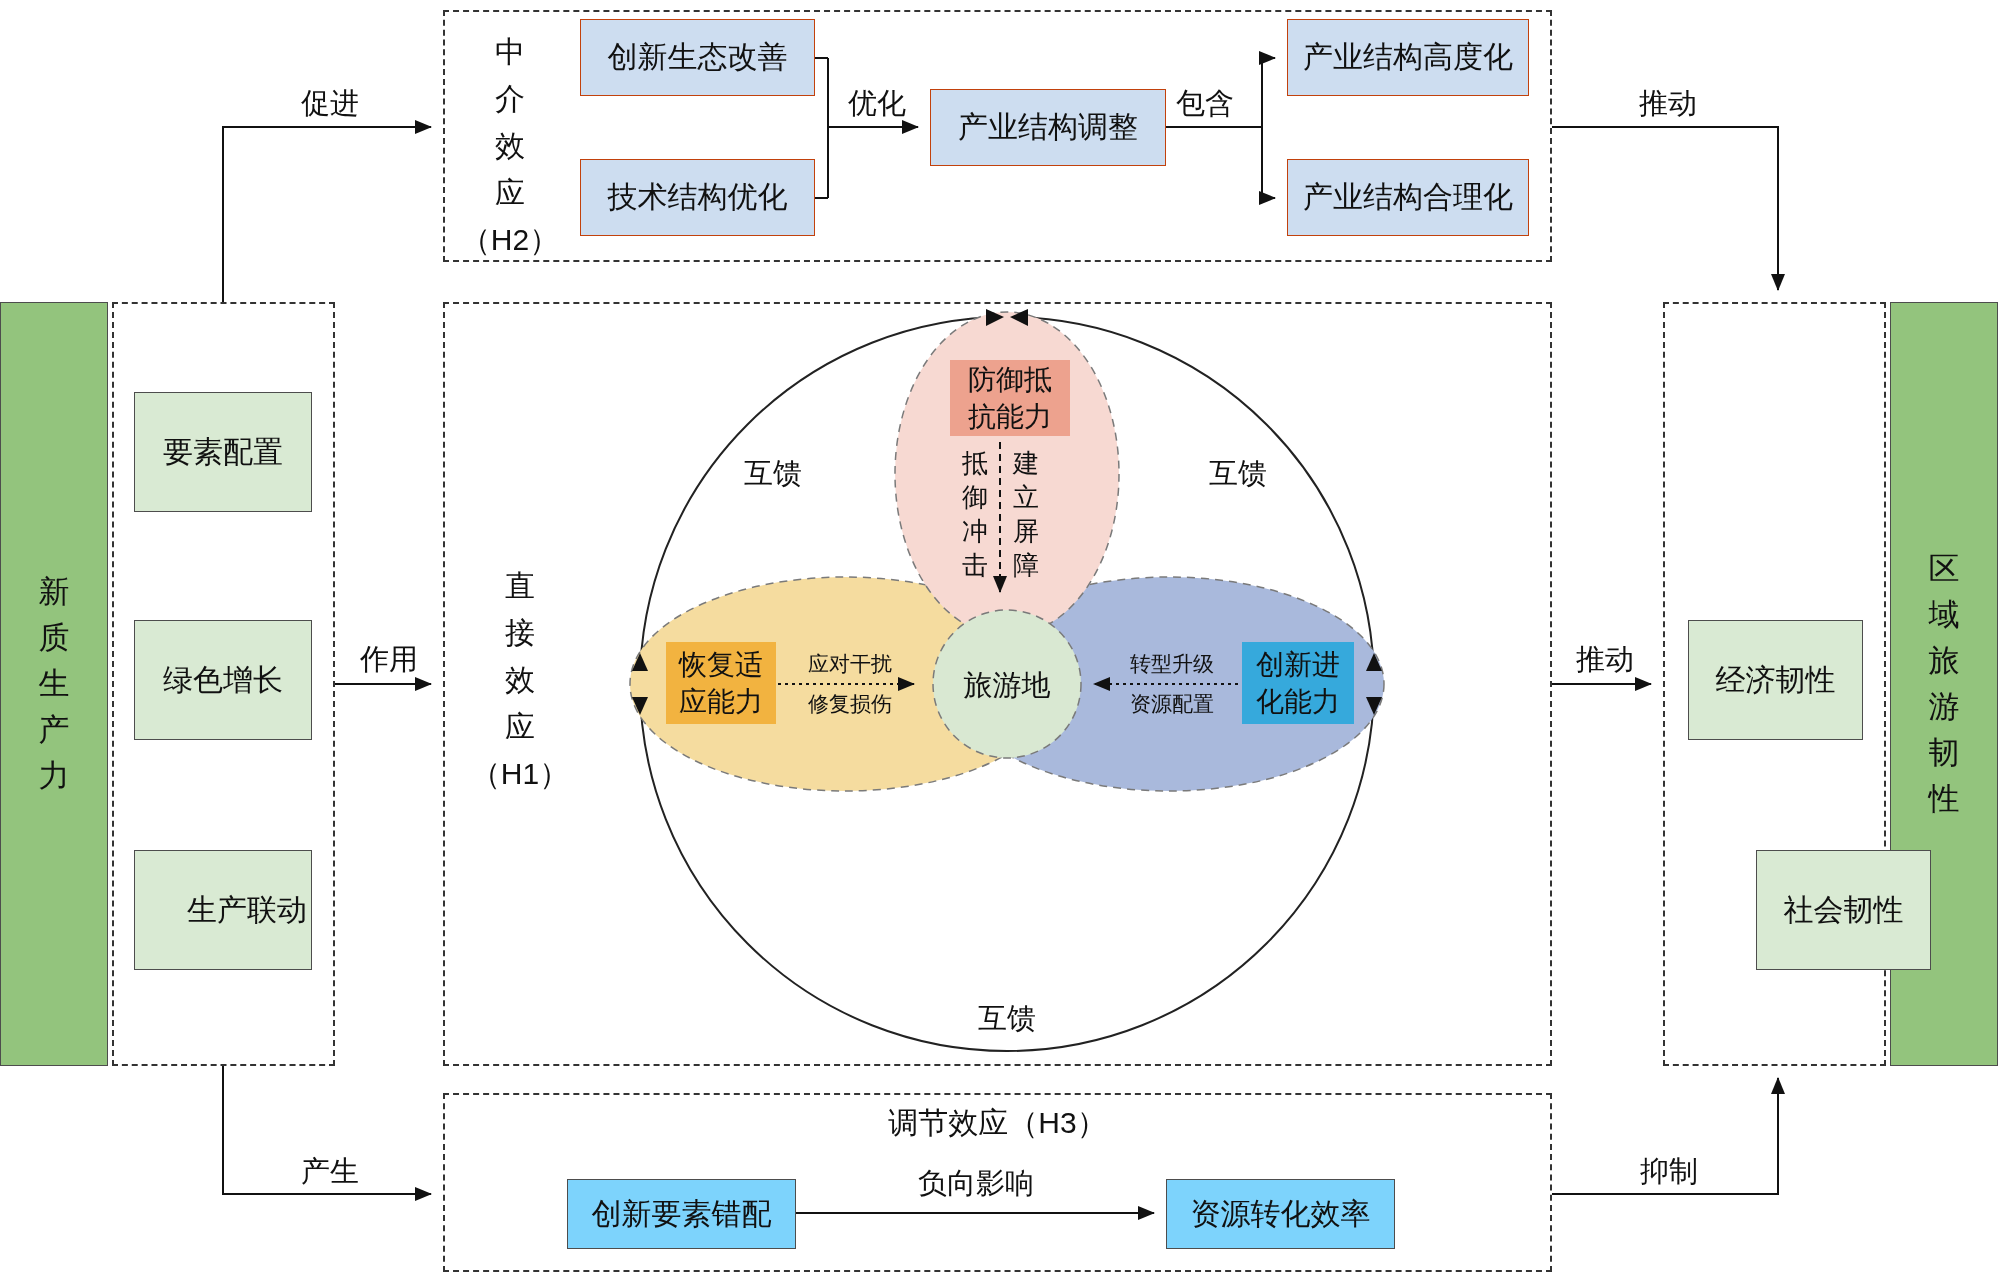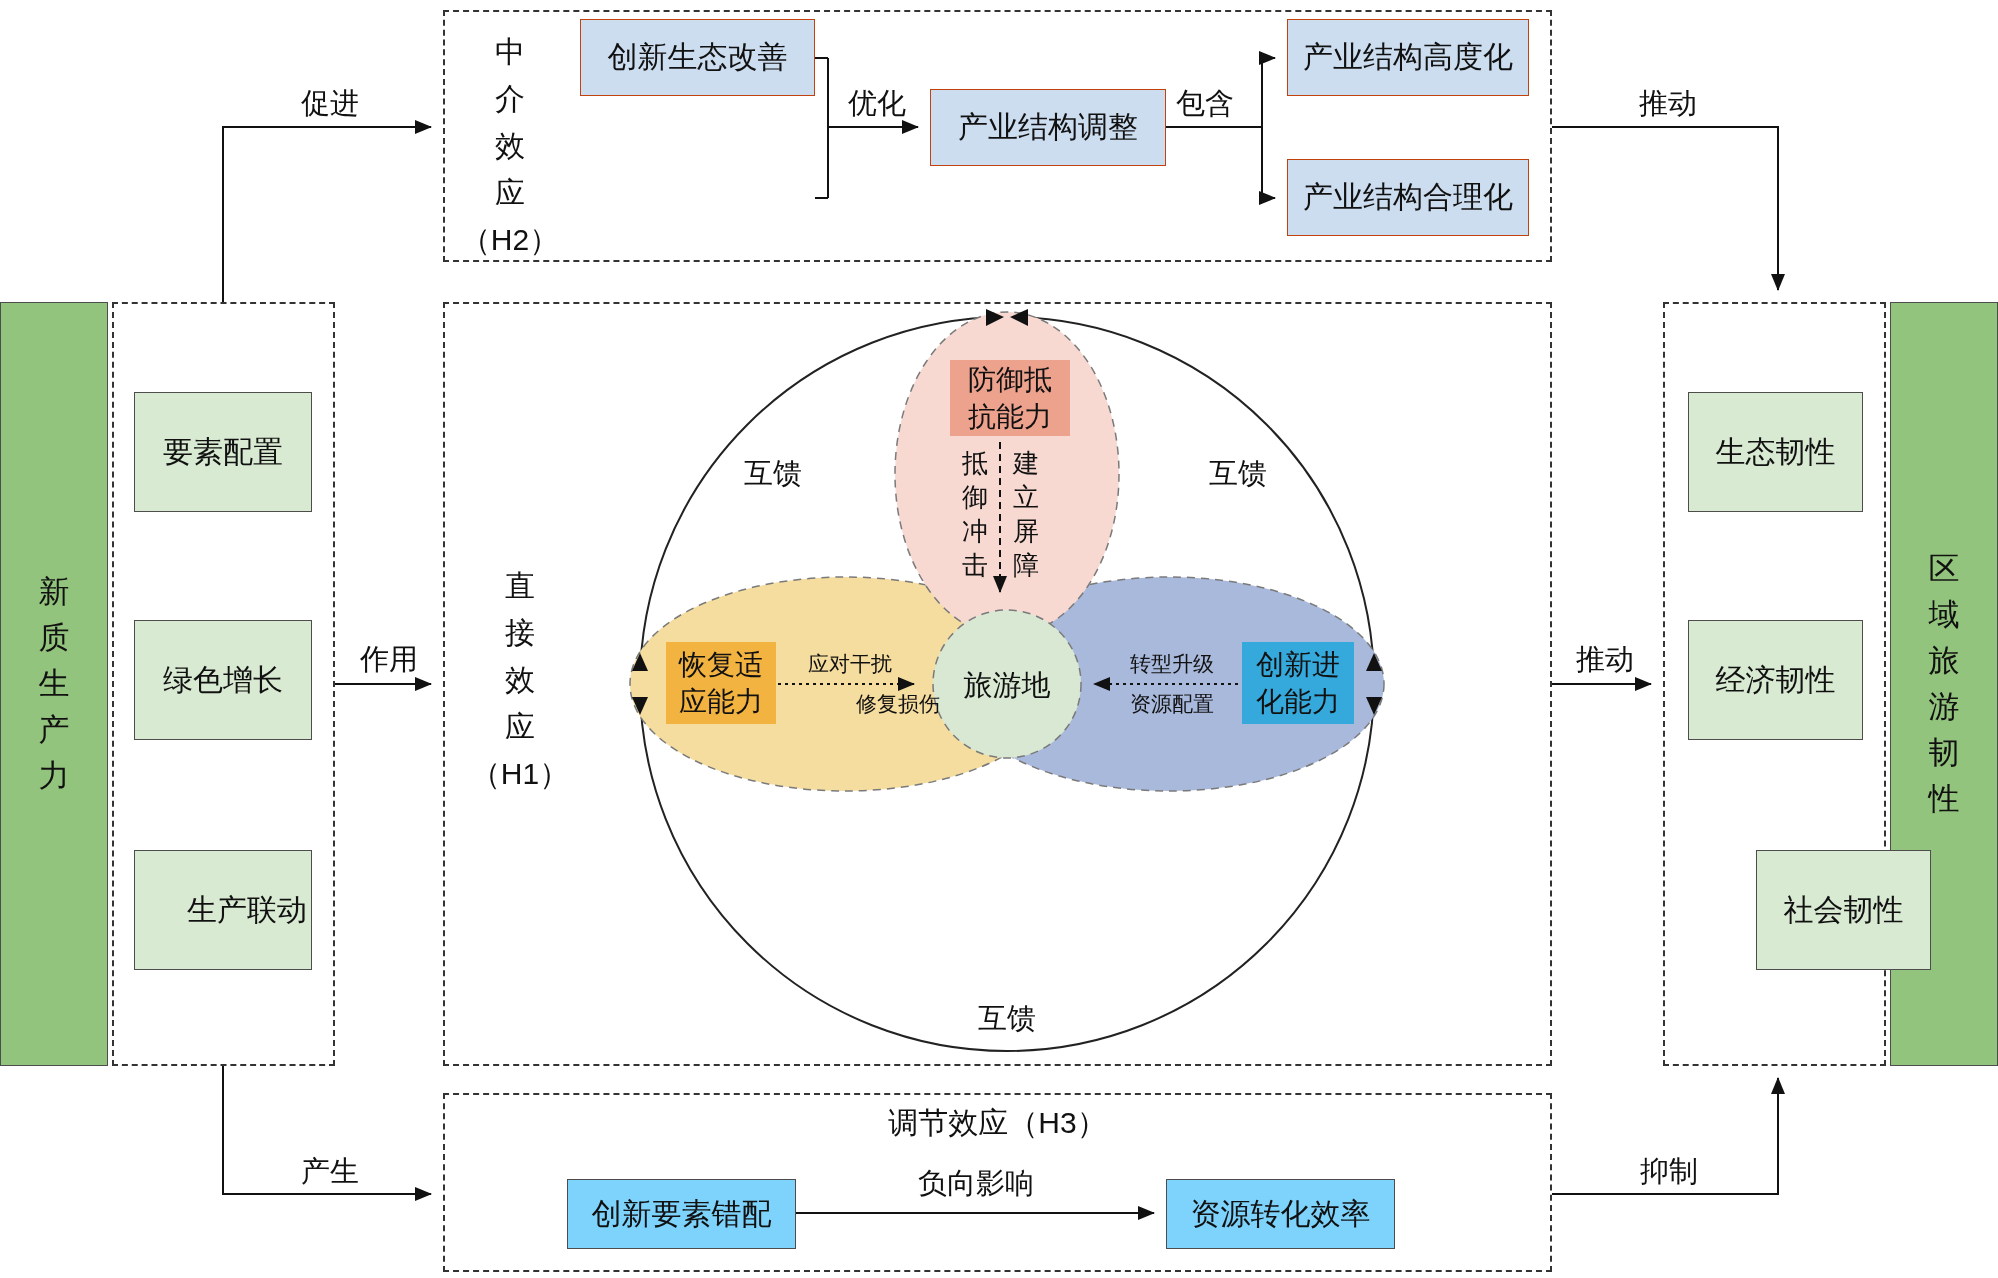--- a/index.html
+++ b/index.html
@@ -83,30 +83,30 @@
 域
 旅
 游
 韧
 性</div>
 
   <div class="gbox" style="left:134px;top:392px;width:178px;height:120px;">要素配置</div>
   <div class="gbox" style="left:134px;top:620px;width:178px;height:120px;">绿色增长</div>
   <div class="gbox" style="left:134px;top:850px;width:178px;height:120px;padding-left:48px;">生产联动</div>
 
-  <div class="gbox" style="left:1688px;top:392px;width:175px;height:120px;">生态韧性</div>
   <div class="gbox" style="left:1688px;top:620px;width:175px;height:120px;">经济韧性</div>
   <div class="gbox" style="left:1756px;top:850px;width:175px;height:120px;">社会韧性</div>
 
   <div class="vtitle" style="left:460px;top:28px;width:100px;">中
 介
 效
 应
 （H2）</div>
   <div class="bbox" style="left:580px;top:19px;width:235px;height:77px;">创新生态改善</div>
+  <div class="bbox" style="left:580px;top:159px;width:235px;height:77px;">技术结构优化</div>
   <div class="lbl" style="left:817px;top:86px;width:120px;">优化</div>
   <div class="bbox" style="left:930px;top:89px;width:236px;height:77px;">产业结构调整</div>
   <div class="lbl" style="left:1145px;top:86px;width:120px;">包含</div>
   <div class="bbox" style="left:1287px;top:19px;width:242px;height:77px;">产业结构高度化</div>
   <div class="bbox" style="left:1287px;top:159px;width:242px;height:77px;">产业结构合理化</div>
 
   <div class="vtitle" style="left:470px;top:562px;width:100px;">直
 接
 效
 应
@@ -119,21 +119,21 @@
 冲
 击</div>
   <div class="vcol" style="left:1003px;top:446px;width:46px;">建
 立
 屏
 障</div>
 
   <div class="chip" style="left:666px;top:642px;width:110px;height:82px;background:#f2b340;">恢复适
 应能力</div>
   <div class="lbl small" style="left:780px;top:648px;width:140px;">应对干扰</div>
-  <div class="lbl small" style="left:800px;top:688px;width:140px;text-align:right;">修复损伤</div>
+  <div class="lbl small" style="left:780px;top:688px;width:140px;">修复损伤</div>
 
   <div class="lbl" style="left:947px;top:668px;width:120px;">旅游地</div>
 
   <div class="lbl small" style="left:1102px;top:648px;width:140px;">转型升级</div>
   <div class="lbl small" style="left:1102px;top:688px;width:140px;">资源配置</div>
   <div class="chip" style="left:1242px;top:642px;width:112px;height:82px;background:#36a9dc;">创新进
 化能力</div>
 
   <div class="lbl" style="left:713px;top:456px;width:120px;">互馈</div>
   <div class="lbl" style="left:1178px;top:456px;width:120px;">互馈</div>

